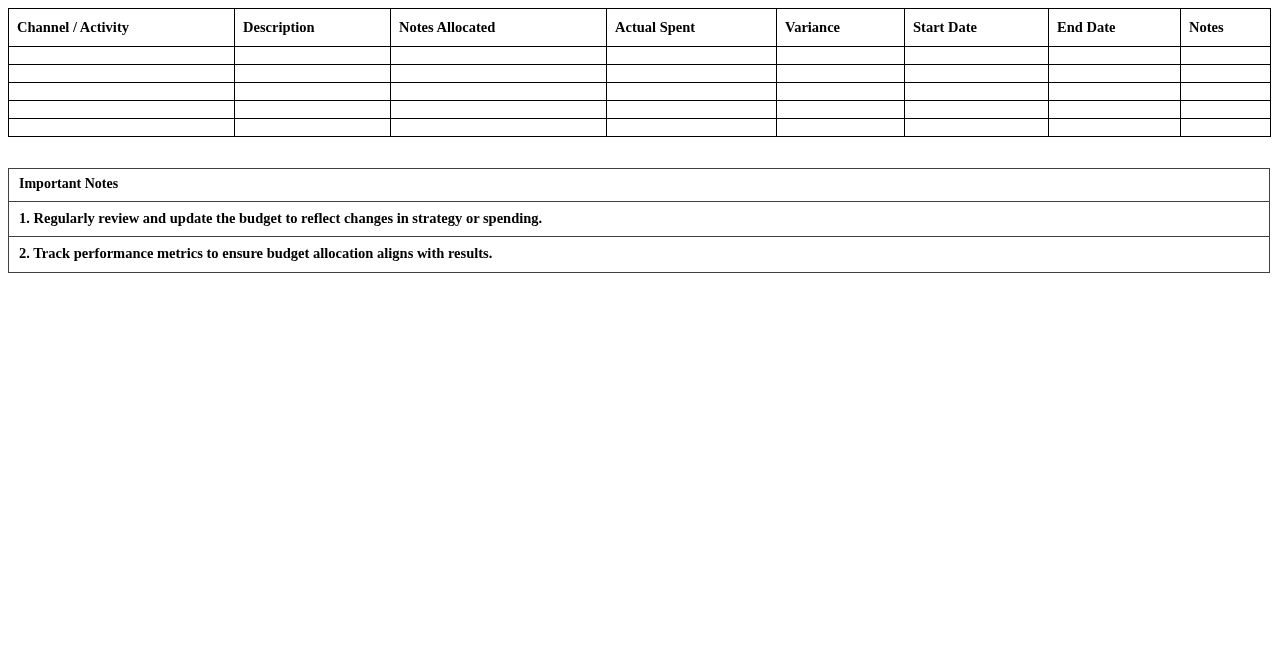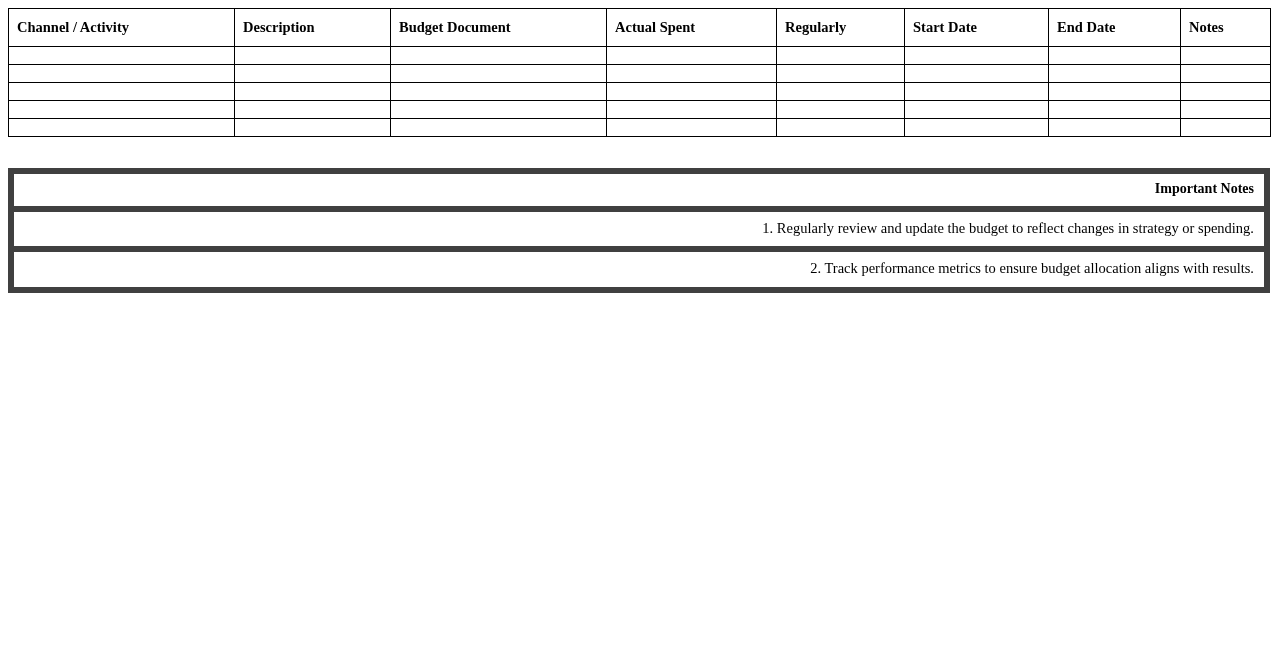--- a/index.html
+++ b/index.html
@@ -60,33 +60,33 @@
   .gap { height: 31px; }
 
   
   table.notes-table {
     border-collapse: collapse;
     width: 1262px;
     table-layout: fixed;
   }
   table.notes-table th,
   table.notes-table td {
-    border: 6px solid #404040;
-    text-align: right;
+    border: 1px solid #404040;
+    text-align: left;
     padding: 8px 10px 9px 10px;
     font-size: 14.5px;
     line-height: 1.2;
   }
   table.notes-table th {
     font-weight: bold;
     font-size: 14px;
     padding: 7px 10px 8px 10px;
   }
   table.notes-table td {
-    font-weight: normal;
+    font-weight: bold;
   }
 </style>
 </head>
 <body>
 
 <div class="page">
 
   <table class="budget-table">
     <colgroup>
       <col class="col-channel">
@@ -95,23 +95,23 @@
       <col class="col-actual">
       <col class="col-variance">
       <col class="col-start">
       <col class="col-end">
       <col class="col-notes">
     </colgroup>
     <thead>
       <tr>
         <th>Channel / Activity</th>
         <th>Description</th>
-        <th>Budget Document</th>
+        <th>Notes Allocated</th>
         <th>Actual Spent</th>
-        <th>Regularly</th>
+        <th>Variance</th>
         <th>Start Date</th>
         <th>End Date</th>
         <th>Notes</th>
       </tr>
     </thead>
     <tbody>
       <tr>
         <td class="data-cell"></td>
         <td class="data-cell"></td>
         <td class="data-cell"></td>

